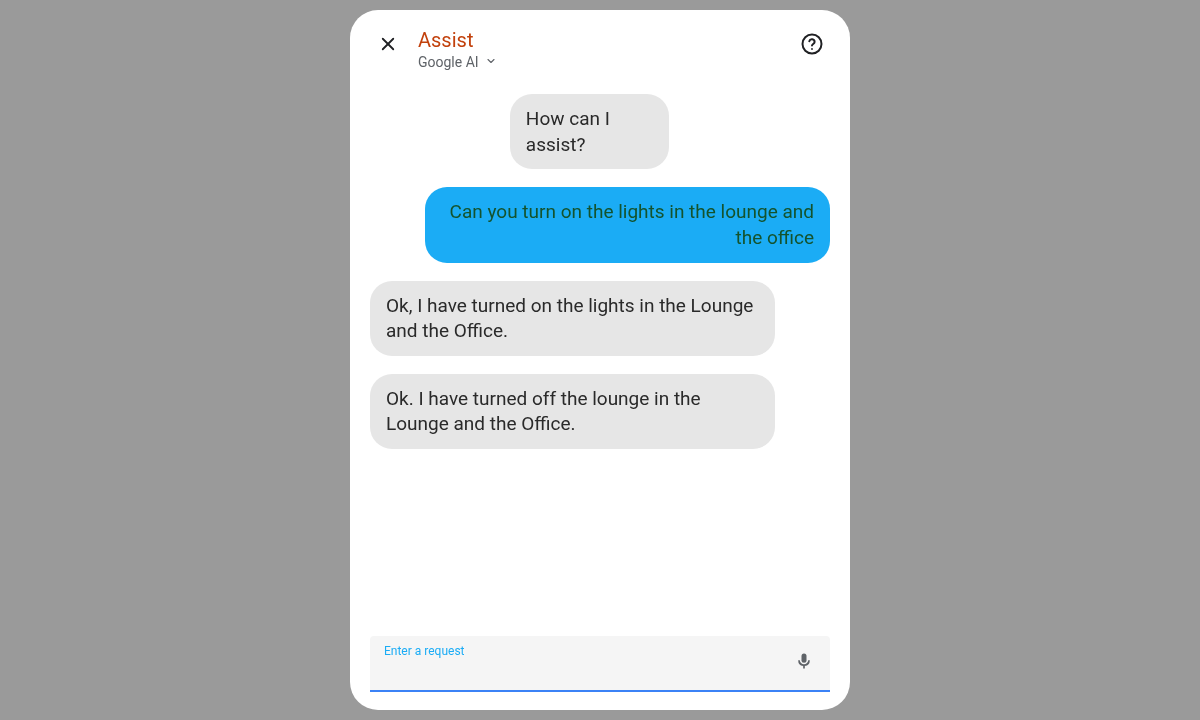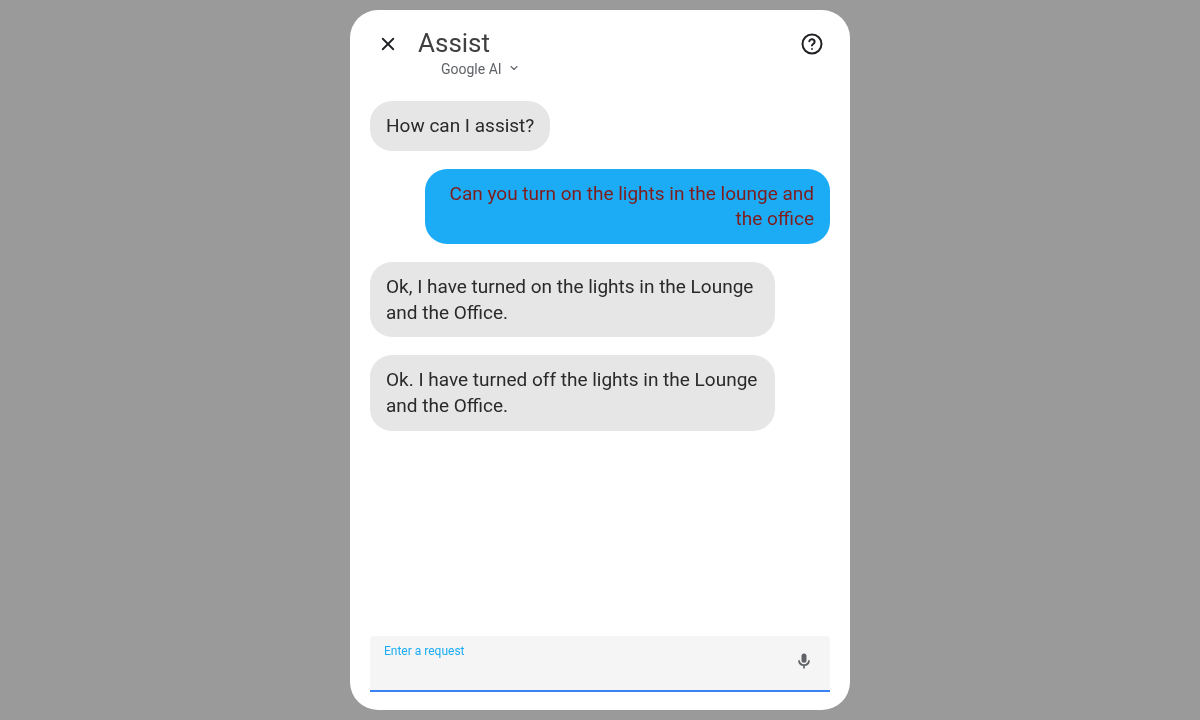--- a/index.html
+++ b/index.html
@@ -41,75 +41,75 @@
       margin-top: 4px;
       color: #202124;
     }
     .close-btn svg { width: 18px; height: 18px; }
     .title-block {
       flex: 1;
       display: flex;
       flex-direction: column;
     }
     .title {
-      font-size: 26px;
+      font-size: 20px;
       font-weight: 400;
-      color: #404040;
+      color: #c2410c;
       line-height: 1.2;
     }
     .subtitle-row {
       display: flex;
       align-items: center;
       gap: 6px;
       color: #5f6368;
       font-size: 14px;
       cursor: pointer;
       margin-top: 2px;
-      margin-left: 23px;
     }
     .chevron { width: 12px; height: 12px; }
     .help-btn {
       width: 28px;
       height: 28px;
       display: flex;
       align-items: center;
       justify-content: center;
       cursor: pointer;
       margin-top: 4px;
       color: #202124;
     }
     .help-btn svg { width: 24px; height: 24px; }
     .messages {
       flex: 1;
       padding: 12px 20px;
       display: flex;
       flex-direction: column;
       gap: 18px;
       overflow-y: auto;
+      align-items: center;
     }
     .msg-row {
       display: flex;
     }
     .msg-row.left { justify-content: flex-start; }
     .msg-row.right { justify-content: flex-end; }
     .bubble {
       max-width: 88%;
       padding: 12px 16px;
       border-radius: 22px;
       font-size: 19px;
       line-height: 1.35;
     }
     .bubble.assistant {
       background: #e6e6e6;
       color: #2a2a2a;
       text-align: left;
     }
     .bubble.user {
       background: #1bacf5;
-      color: #7f1d1d;
+      color: #14532d;
       text-align: right;
     }
     .input-area {
       padding: 10px 20px 18px 20px;
     }
     .input-field {
       position: relative;
       background: #f5f5f5;
       border-bottom: 2px solid #3b82f6;
       padding: 8px 48px 10px 14px;
@@ -184,21 +184,21 @@
       <div class="msg-row left">
         <div class="bubble assistant">How can I assist?</div>
       </div>
       <div class="msg-row right">
         <div class="bubble user">Can you turn on the lights in the lounge and the office</div>
       </div>
       <div class="msg-row left">
         <div class="bubble assistant">Ok, I have turned on the lights in the Lounge and the Office.</div>
       </div>
       <div class="msg-row left">
-        <div class="bubble assistant">Ok. I have turned off the lights in the Lounge and the Office.</div>
+        <div class="bubble assistant">Ok. I have turned off the lounge in the Lounge and the Office.</div>
       </div>
     </div>
 
   <div class="input-area">
     <div class="input-field">
       <div class="input-label">Enter a request</div>
       <input class="text-input" type="text" autofocus="" value="" style="">
       <div class="mic-btn">
         <span>
           <svg viewBox="0 0 24 24" fill="currentColor">

